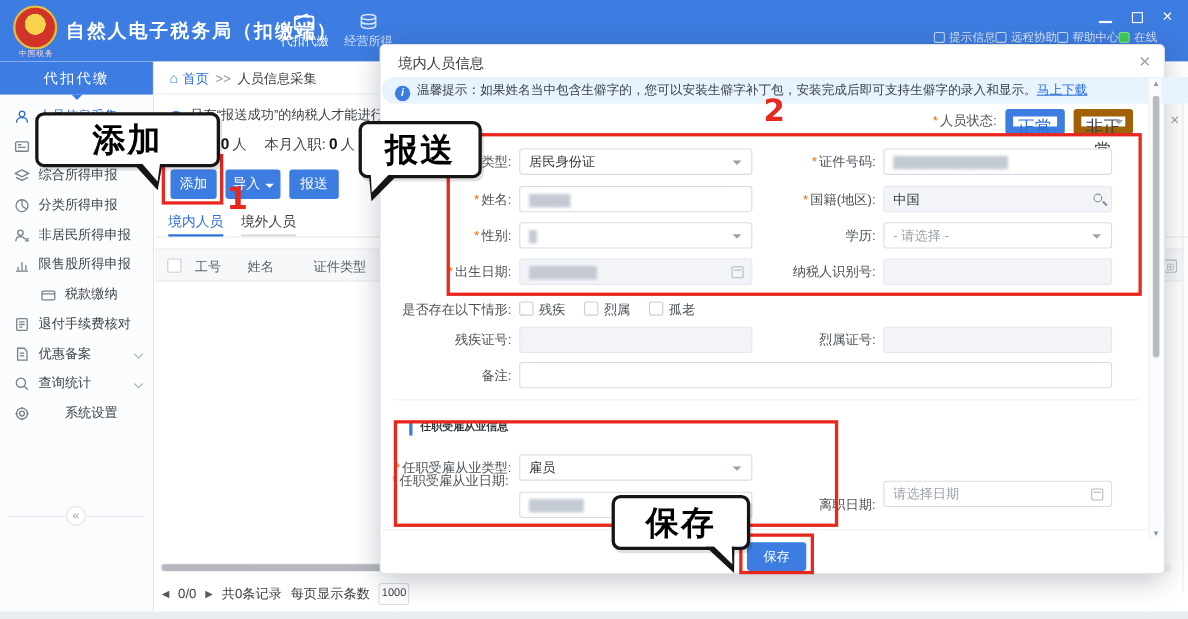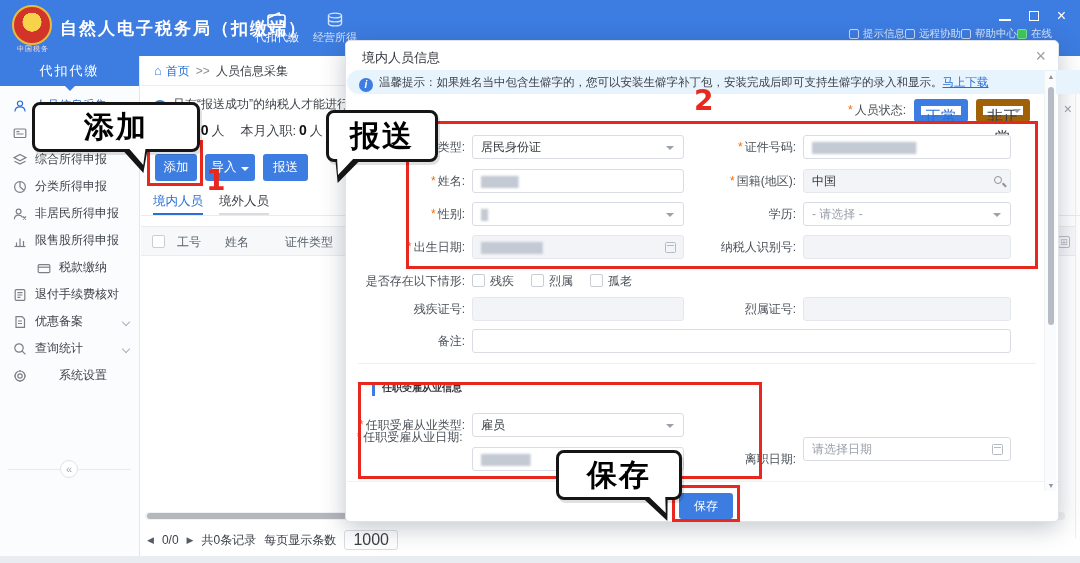--- a/index.html
+++ b/index.html
@@ -64,21 +64,21 @@
   .tab.inactive { border-bottom:2px solid #d9dce1; }
   #thead { position:absolute; left:0; top:170px; width:935px; height:30px; background:#f7f8fa; border-top:1px solid #ececee; border-bottom:1px solid #ececee; }
   #thead .chk { position:absolute; left:11px; top:8px; }
   .th-cell { position:absolute; top:0; font-size:12px; color:#596069; line-height:30px; }
   #thead-grid { position:absolute; right:6px; top:9px; width:12px; height:12px; border:1px solid #b7bcc4; border-radius:2px; color:#b7bcc4; font-size:9px; line-height:11px; text-align:center;}
   #main-vline { position:absolute; right:4px; top:30px; height:452px; border-right:1px solid #eceef1; }
   #hscroll { position:absolute; left:4px; top:456px; width:920px; height:8px; background:#f1f2f4; border-radius:4px; }
   #hscroll-thumb { position:absolute; left:2px; top:1px; width:560px; height:6px; background:#b4b7bc; border-radius:3px; }
   #pager { position:absolute; left:6px; top:474px; font-size:12px; color:#3a3f46; display:flex; align-items:center; gap:8px;}
   .pg-arrow { font-size:9px; color:#555b63; }
-  #page-size-box { width:54px; height:20px; border:1px solid #d9dce1; border-radius:3px; text-align:center; line-height:18px; font-size:16px; color:#3a3f46; background:#fff;}
+  #page-size-box { width:28px; height:20px; border:1px solid #d9dce1; border-radius:3px; text-align:center; line-height:18px; font-size:10px; color:#3a3f46; background:#fff;}
   #next-btn { position:absolute; right:13px; top:470px; width:102px; height:25px; border:1px solid #f3b083; color:#ed7b30; background:#fffdfb; border-radius:4px; font-size:12px; text-align:center; line-height:23px; cursor:pointer;}
   #footstrip { position:absolute; left:0; top:556px; width:1080px; height:7px; background:#e9ecf0; }
 
   .chk { width:13px; height:13px; border:1px solid #c9cdd4; border-radius:2px; background:#fff; display:inline-block; }
 
   
   #modal { position:absolute; left:345px; top:40px; width:714px; height:482px; background:#fff; border:1px solid #dfe3e8; border-radius:5px; box-shadow:0 6px 24px rgba(40,50,70,.28); z-index:40; }
   #m-title { position:absolute; left:16px; top:8px; font-size:13px; color:#33373d; }
   #m-close { position:absolute; right:12px; top:5px; color:#9aa0a6; font-size:18px; cursor:pointer; }
   #m-tip { position:absolute; left:1px; top:29px; width:765px; height:24px; background:#e7f3fd; font-size:11.5px; color:#3a3f46; line-height:24px; white-space:nowrap; overflow:hidden;border-radius:12px;}

